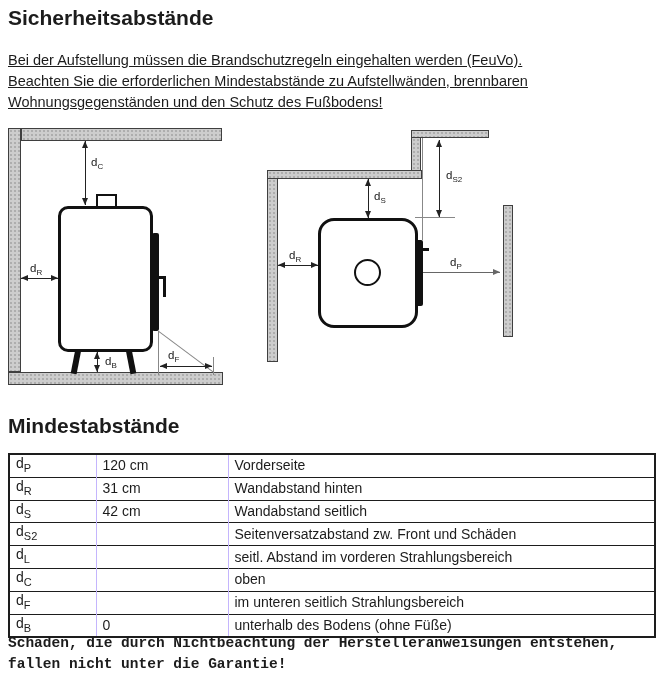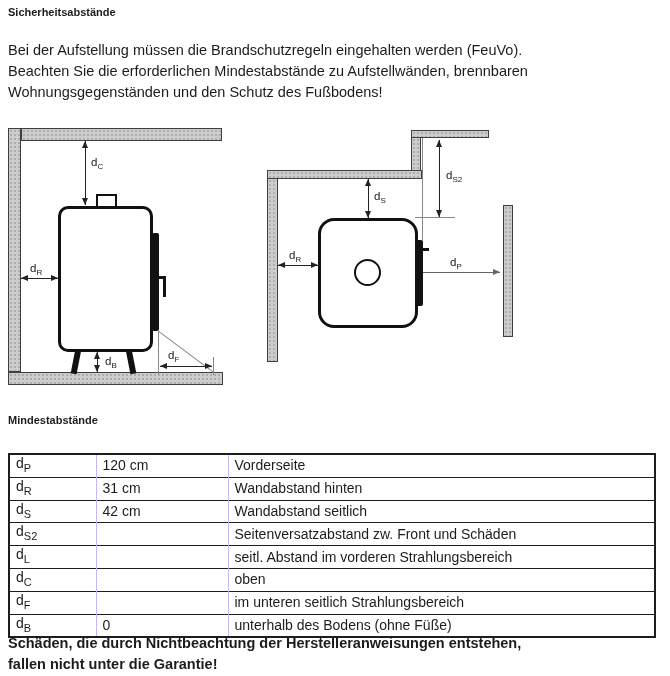--- a/index.html
+++ b/index.html
@@ -1,19 +1,19 @@
 <!DOCTYPE html>
 <html><head>
 <meta charset="utf-8">
 <style>
   html,body{margin:0;padding:0;background:#fff;}
   body{width:670px;height:676px;position:relative;font-family:"Liberation Sans",sans-serif;color:#1c1c1c;overflow:hidden;}
   .abs{position:absolute;box-sizing:border-box;}
   h1,h2,p{margin:0;padding:0;}
-  .doc-title{font-size:11px;font-weight:bold;}
+  .doc-title{font-size:21px;font-weight:bold;}
   .intro{font-size:14.5px;line-height:21px;}
   .warn{font-size:14.5px;font-weight:bold;line-height:21px;}
 
   
   .wall{position:absolute;box-sizing:border-box;background-color:#cdcdcd;
         background-image:radial-gradient(#8f8f8f 24%,transparent 26%);
         background-size:4px 4px;border:1px solid #3f3f3f;}
 
   .stove{position:absolute;box-sizing:border-box;background:#fff;border:3px solid #111;}
   .blackpart{position:absolute;background:#111;}
@@ -47,21 +47,21 @@
   table.dist tr:first-child td{border-top:none;}
   table.dist td + td{border-left:1px solid #c4b5fd;}
   table.dist col.c1{width:87px;} table.dist col.c2{width:132px;} table.dist col.c3{width:427px;}
   table.dist sub{font-size:11px;}
 </style>
 </head>
 <body>
 
 <h1 class="abs doc-title" style="left:8px;top:6px;">Sicherheitsabstände</h1>
 
-<div class="abs intro" style="left:8px;top:40px;width:650px;">
+<div class="abs intro" style="left:8px;top:50px;width:650px;text-decoration:underline;">
   <div>Bei der Aufstellung müssen die Brandschutzregeln eingehalten werden (FeuVo).</div>
   <div>Beachten Sie die erforderlichen Mindestabstände zu Aufstellwänden, brennbaren</div>
   <div>Wohnungsgegenständen und den Schutz des Fußbodens!</div>
 </div>
 
 <div class="abs" style="left:0;top:120px;width:240px;height:270px;">
   <div class="wall" style="left:8px;top:8px;width:13px;height:244px;"></div>
   <div class="wall" style="left:21px;top:8px;width:201px;height:13px;"></div>
   <div class="wall" style="left:8px;top:252px;width:215px;height:13px;"></div>
 
@@ -165,16 +165,16 @@
     <td>im unteren seitlich Strahlungsbereich</td>
   </tr>
   <tr>
     <td><span>d</span><sub>B</sub></td>
     <td>0</td>
     <td>unterhalb des Bodens (ohne Füße)</td>
   </tr>
 </tbody>
   </table>
 
-<div class="abs warn" style="left:8px;top:633px;width:655px;">
+<div class="abs warn" style="left:8px;top:633px;width:655px;font-family:Liberation Mono, monospace;">
   <div>Schäden, die durch Nichtbeachtung der Herstelleranweisungen entstehen,</div>
   <div>fallen nicht unter die Garantie!</div>
 </div>
 
 </body></html>

